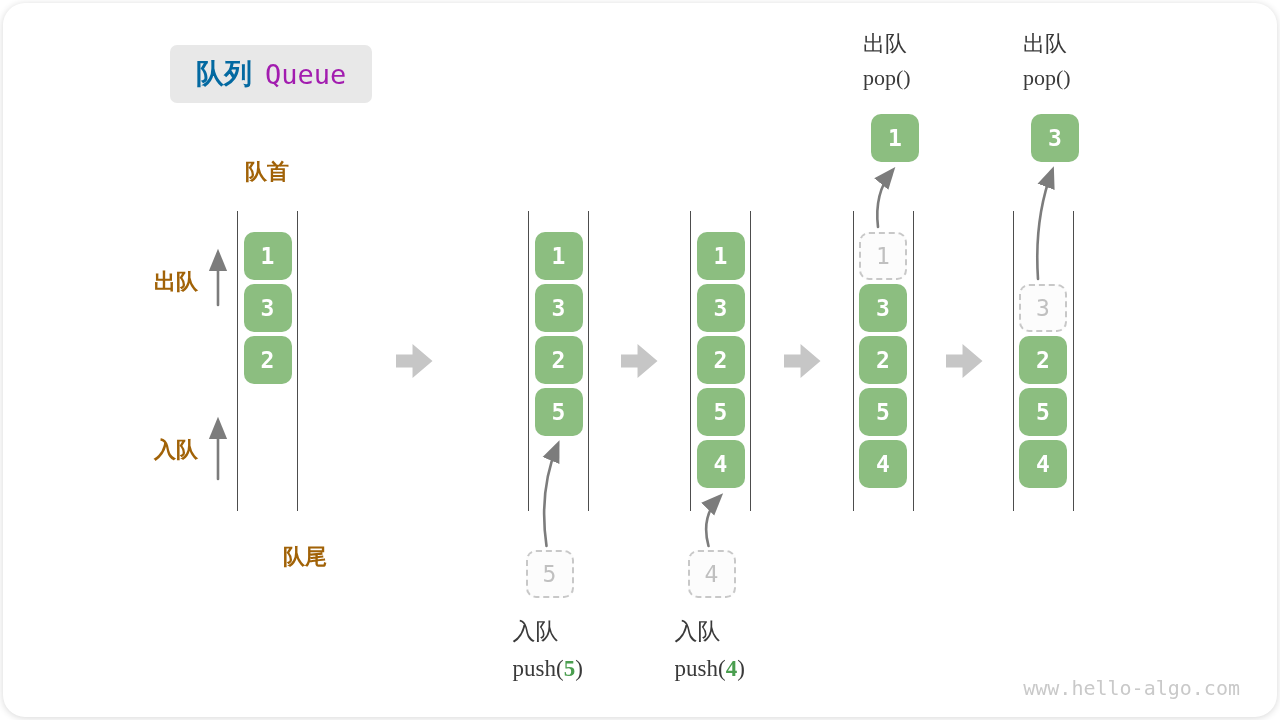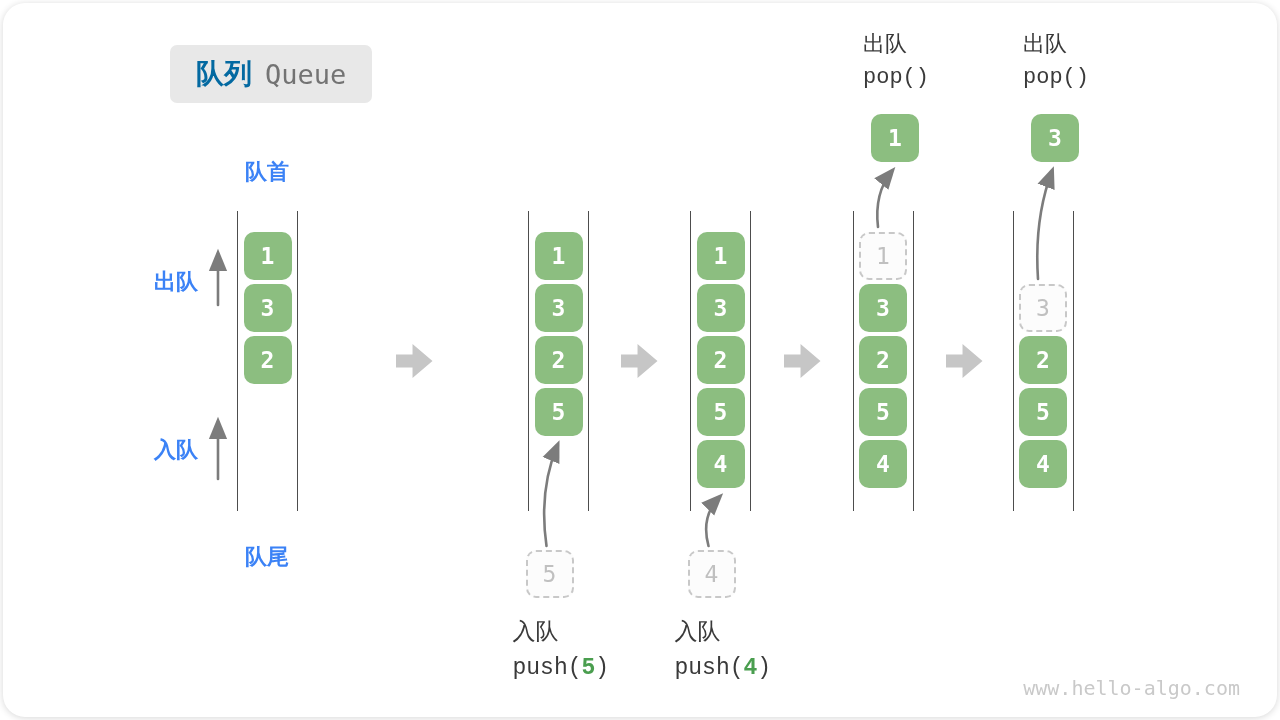--- a/index.html
+++ b/index.html
@@ -6,42 +6,42 @@
   html,body { width:1280px; height:720px; background:#fff; overflow:hidden;
               font-family:"Liberation Sans",sans-serif; }
   .canvas-bg { position:absolute; left:3px; top:3px; width:1274px; height:714px;
                background:#fff; border-radius:22px;
                box-shadow:0 1px 7px rgba(0,0,0,0.16); }
 
   .title-box { position:absolute; left:170px; top:45px; height:58px;
                background:var(--title-bg,#e8e8e8); border-radius:7px;
                display:flex; align-items:center; padding:0 26px; gap:13px; }
   .title-zh { font-size:28px; font-weight:bold; color:#0369a1; }
-  .title-en { font-family:"DejaVu Sans Mono",monospace; font-size:27px; color:#737373; }
+  .title-en { font-family:"DejaVu Sans Mono",monospace; font-size:27px; color:#a21caf; }
 
   .side-label { position:absolute; font-size:22px; font-weight:bold;
-                color:#3b82f6; }
+                color:#a16207; }
   .lbl-front { left:207px; top:157px; width:120px; text-align:center; }
-  .lbl-rear  { left:207px; top:542px; width:120px; text-align:center; }
+  .lbl-rear  { left:207px; top:542px; width:120px; text-align:right; }
   .lbl-deq   { left:116px; top:267px; width:82px; text-align:right; }
   .lbl-enq   { left:116px; top:435px; width:82px; text-align:right; }
 
   .lane { position:absolute; border-left:1.5px solid #4d4d4d;
           border-right:1.5px solid #4d4d4d; }
 
   .qbox { position:absolute; width:48px; height:48px; border-radius:10px;
           background:var(--box-green,#8cbe80); color:#fff; font-weight:bold;
           font-size:23px; display:flex; align-items:center; justify-content:center;
           font-family:"DejaVu Sans Mono",monospace; }
   .qbox.dashed { background:#fcfcfc; border:2.5px dashed var(--dashed-border,#c8c8c8);
                  color:var(--dashed-text,#c0c0c0); font-weight:normal; }
 
   .op-top { position:absolute; font-size:22px; color:#3a3a3a; line-height:34px; }
   .op-bottom { position:absolute; font-size:23px; color:#3a3a3a; line-height:37px; }
-  .op-code { font-family:Liberation Mono, monospace; }
+  .op-code { font-family:Liberation Serif, serif; }
   .op-code .arg { color:var(--code-green,#4a9e4f); font-weight:bold; }
 
   .block-arrow { position:absolute; width:37px; height:34px;
                  background:var(--block-arrow,#c6c6c6);
                  clip-path:polygon(0 31%,46% 31%,46% 0,100% 50%,46% 100%,46% 69%,0 69%); }
 
   #arrows { position:absolute; left:0; top:0; pointer-events:none; }
 
   .watermark { position:absolute; right:40px; top:676px;
                font-family:"DejaVu Sans Mono",monospace; font-size:20px;

